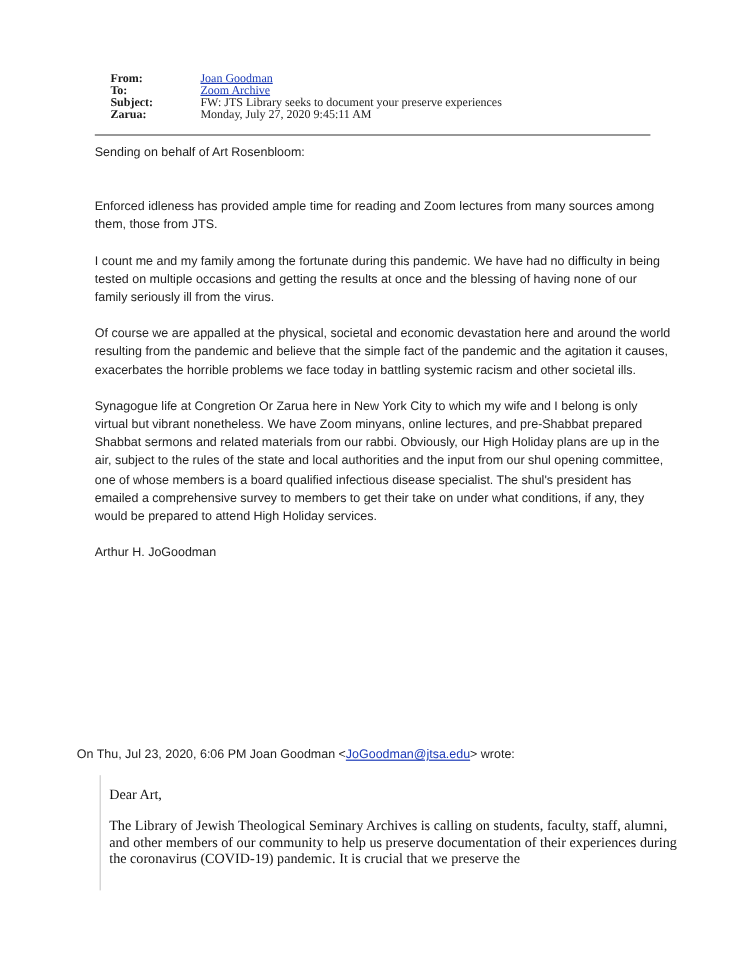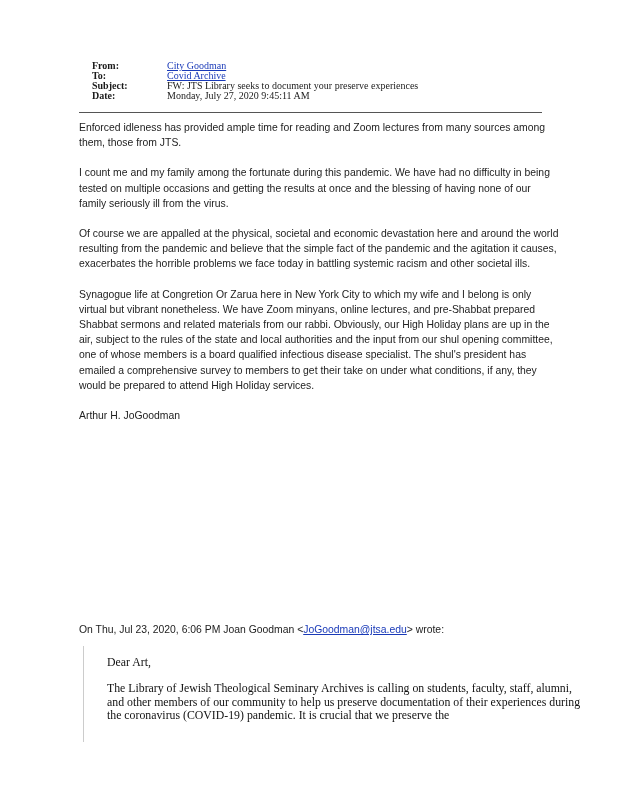--- a/index.html
+++ b/index.html
@@ -7,51 +7,52 @@
     .header { position: absolute; left: 92px; top: 61px; width: 470px; font-family: Liberation Serif, serif; font-size: 10px; line-height: 10px; }
     .hrow { display: flex; }
     .hlabel { width: 75px; font-weight: bold; color: #1a1a1a; }
     .hval { color: #222; }
     .hval a { color: #1a3ab8; text-decoration: underline; }
     .rule { position: absolute; left: 79px; top: 112px; width: 463px; height: 0; border-top: 1.4px solid #555; }
     .body { position: absolute; left: 79px; top: 120px; width: 480px; font-family: "Liberation Sans", sans-serif; font-size: 10.4px; line-height: 15.2px; color: #222; }
     .body p { margin: 0; }
     .intro { margin-bottom: 30px !important; }
     .para { margin-bottom: 15px !important; }
-    .quote-intro { position: absolute; left: 79px; top: 622px; width: 480px; font-family: "Liberation Sans", sans-serif; font-size: 10.4px; line-height: 15px; color: #222; }
+    .quote-intro { position: absolute; left: 64px; top: 622px; width: 480px; font-family: "Liberation Sans", sans-serif; font-size: 10.4px; line-height: 15px; color: #222; }
     .quote-intro a { color: #1a3ab8; text-decoration: underline; }
-    .quote { position: absolute; left: 83px; top: 646px; width: 480px; height: 96px; border-left: 1px solid #ccc; padding-left: 23px; font-family: "Liberation Serif", serif; font-size: 11.8px; line-height: 13.4px; color: #111; }
+    .quote { position: absolute; left: 83px; top: 646px; width: 480px; height: 96px; border-left: 1px solid #ccc; padding-left: 7px; font-family: "Liberation Serif", serif; font-size: 11.8px; line-height: 13.4px; color: #111; }
     .quote p { margin: 0; }
     .greeting { margin-top: 10px !important; margin-bottom: 13px !important; }
   </style>
 </head>
 <body>
 
 <div class="header">
   <div class="hrow">
     <span class="hlabel">From:</span>
-    <span class="hval"><a>City Goodman</a></span>
+    <span class="hval"><a>Joan Goodman</a></span>
   </div>
   <div class="hrow">
     <span class="hlabel">To:</span>
-    <span class="hval"><a>Covid Archive</a></span>
+    <span class="hval"><a>Zoom Archive</a></span>
   </div>
   <div class="hrow">
     <span class="hlabel">Subject:</span>
     <span class="hval">FW: JTS Library seeks to document your preserve experiences</span>
   </div>
   <div class="hrow">
-    <span class="hlabel">Date:</span>
+    <span class="hlabel">Zarua:</span>
     <span class="hval">Monday, July 27, 2020 9:45:11 AM</span>
   </div>
 </div>
 
 <div class="rule"></div>
 
 <div class="body">
+  <p class="intro">Sending on behalf of Art Rosenbloom:</p>
   <p class="para">Enforced idleness has provided ample time for reading and Zoom lectures from many sources among them, those from JTS.</p>
   <p class="para">I count me and my family among the fortunate during this pandemic. We have had no difficulty in being tested on multiple occasions and getting the results at once and the  blessing of having none of our family  seriously ill from the virus.</p>
   <p class="para">Of course we are appalled  at the physical, societal and economic devastation here and around the world resulting from the pandemic and believe that the simple fact of the pandemic and the agitation it causes, exacerbates the horrible problems we face today in battling systemic racism and other societal ills.</p>
   <p class="para">Synagogue life at Congretion Or Zarua here in New York  City to which my wife and I belong is only virtual but vibrant nonetheless. We have Zoom minyans, online lectures, and pre-Shabbat prepared Shabbat  sermons and related materials from our rabbi. Obviously, our High Holiday plans are up in the air, subject to the rules of the state and local authorities and the input from our shul opening committee, one of whose members is a board qualified infectious disease specialist. The shul's president has emailed a comprehensive survey to members to get their take on under what conditions, if any, they would be prepared to attend High Holiday services.</p>
   <p>Arthur H. JoGoodman</p>
 </div>
 
 <div class="quote-intro">
   <span>On Thu, Jul 23, 2020, 6:06 PM Joan Goodman &lt;</span><a>JoGoodman@jtsa.edu</a><span>&gt; wrote:</span>
 </div>

